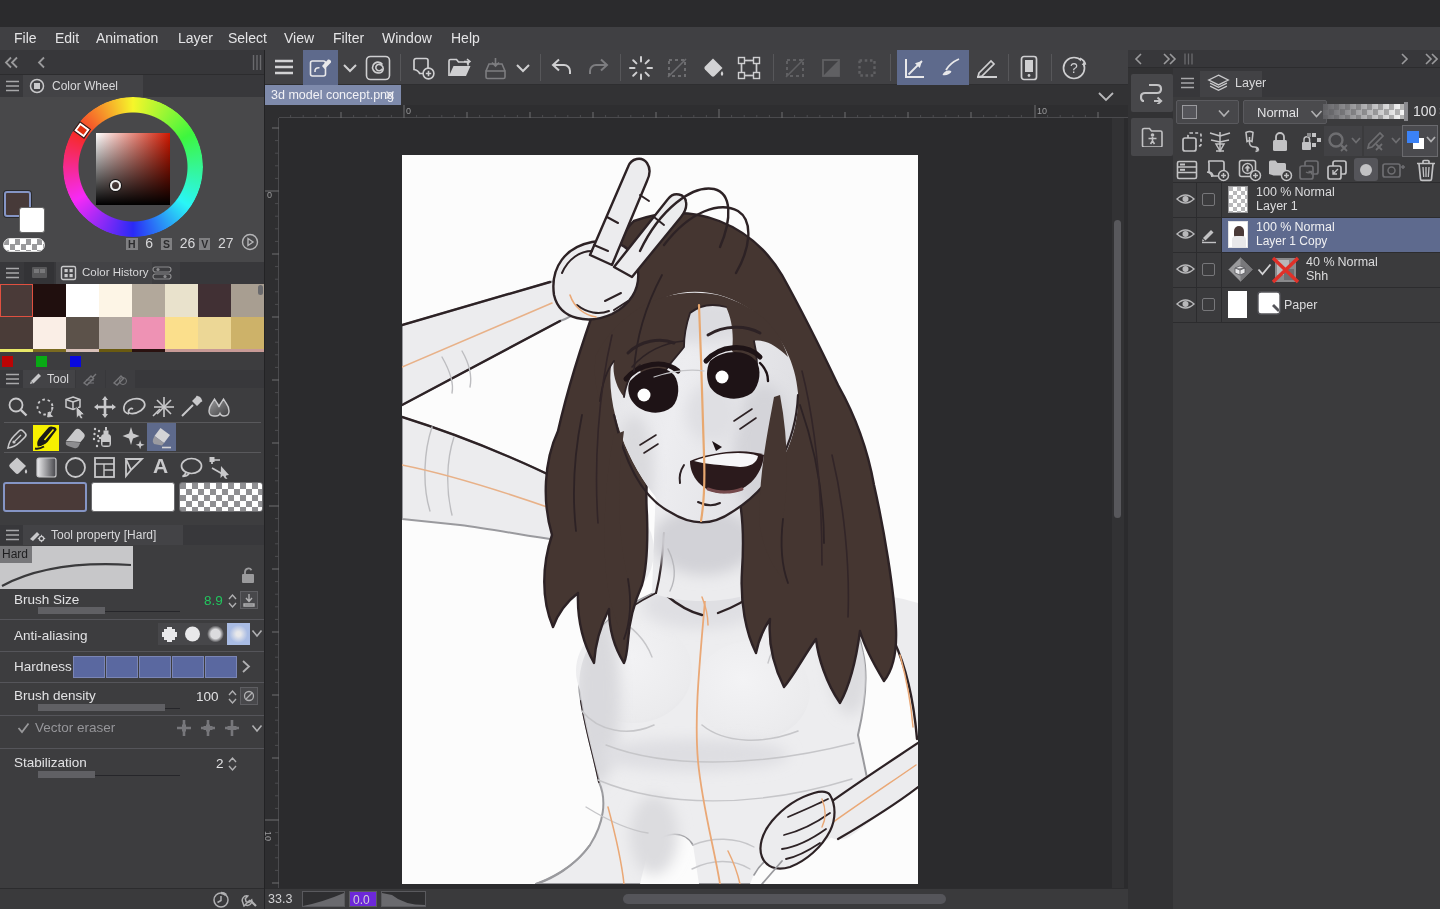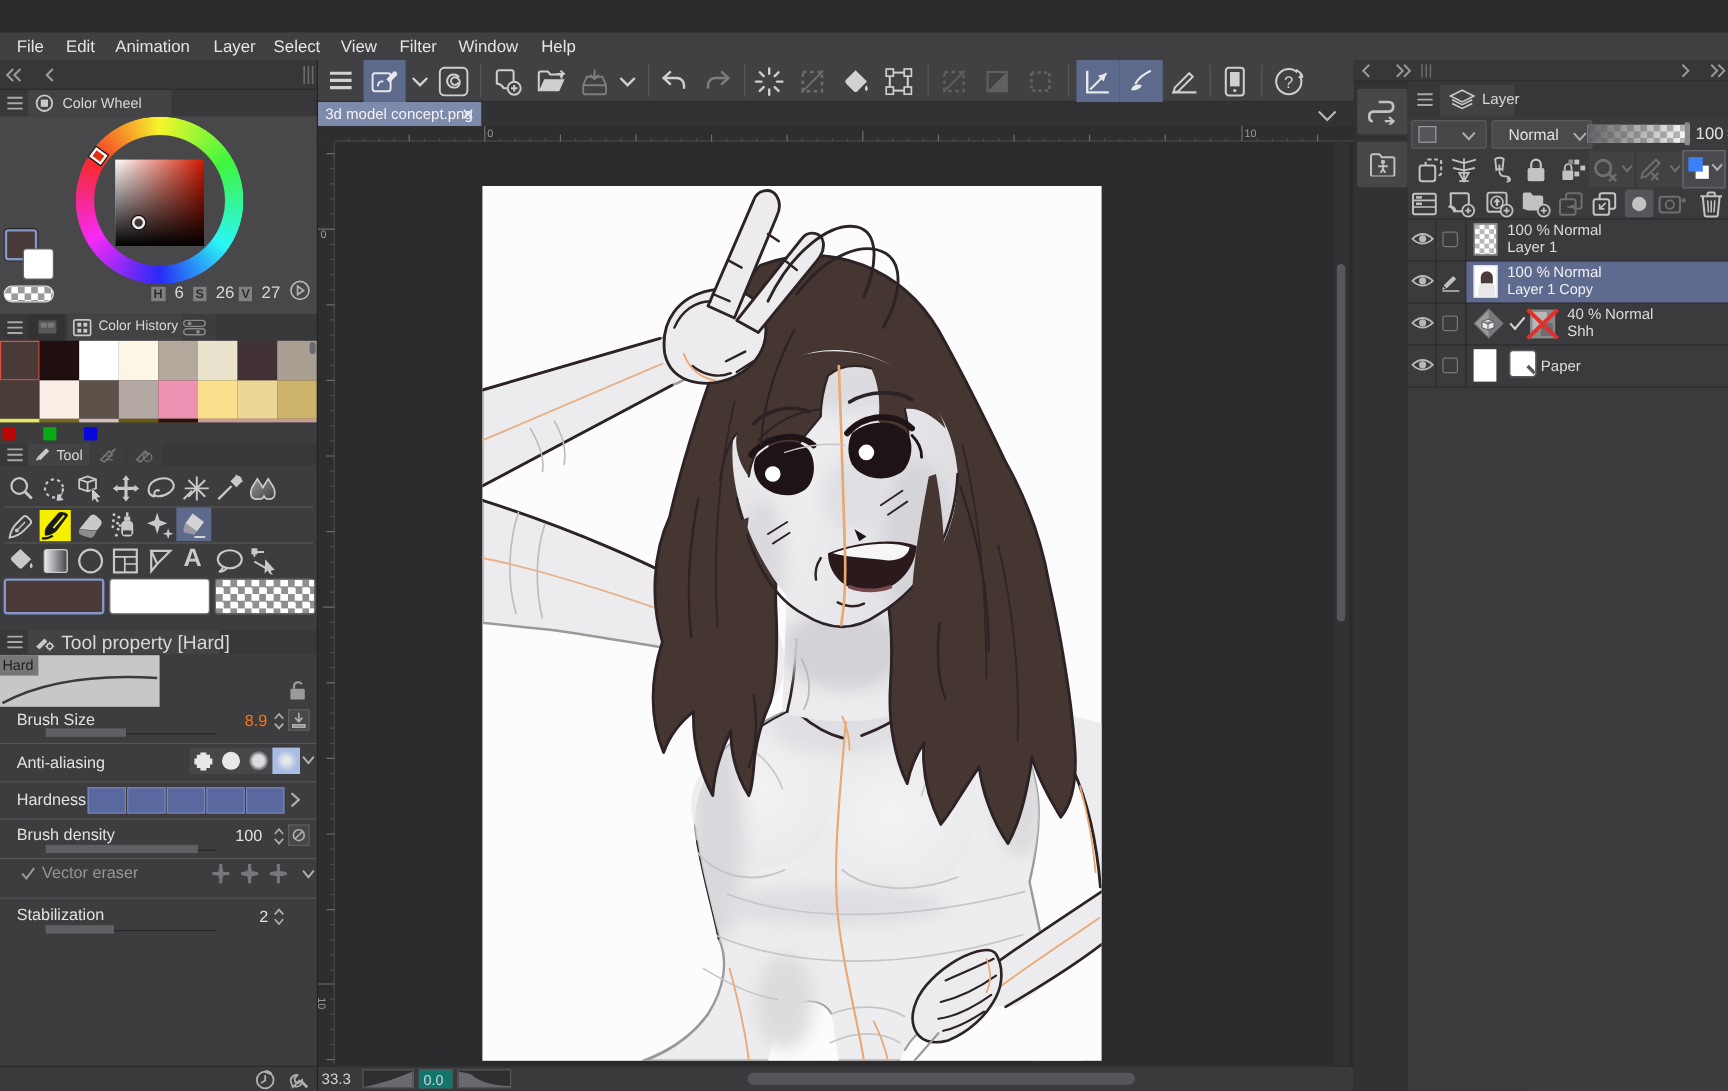--- a/index.html
+++ b/index.html
@@ -427,39 +427,39 @@
       <svg class="abs" style="left:29px;top:3px;" width="17" height="15" viewBox="0 0 17 15">
         <path d="M1 11 L8 4 l2.5 2.5 L4 13 Z" fill="#c9c9cb"></path>
         <circle cx="12.5" cy="10.5" r="2.2" fill="none" stroke="#c9c9cb" stroke-width="1.3"></circle>
         <g stroke="#c9c9cb" stroke-width="1.2">
             <line x1="12.5" y1="6.8" x2="12.5" y2="8.3"></line>
             <line x1="12.5" y1="12.7" x2="12.5" y2="14.2"></line>
             <line x1="8.8" y1="10.5" x2="10.3" y2="10.5"></line>
             <line x1="14.7" y1="10.5" x2="16.2" y2="10.5"></line>
           </g>
       </svg>
-      <span class="abs" style="left:51px;top:3px;font-size:16px;color:#d8d8da;">Tool property [Hard]</span>
+      <span class="abs" style="left:51px;top:3px;font-size:12px;color:#d8d8da;">Tool property [Hard]</span>
     </div>
     <div class="abs" style="left:0;top:495px;width:265px;height:393px;background:#3d3d3f;" id="toolprop">
       
       <div class="abs" style="left:0;top:1px;width:133px;height:43px;background:#c7c7c9;">
         <svg width="133" height="43" viewBox="0 0 133 43">
           <path d="M2 40 Q50 14 131 19" fill="none" stroke="#3a3a3c" stroke-width="2.2"></path>
         </svg>
         <div class="abs" style="left:0;top:0;background:#77777a;color:#1e1e20;font-size:12px;padding:1px 4px 2px 2px;">Hard</div>
       </div>
       <svg class="abs" style="left:240px;top:22px;" width="16" height="17" viewBox="0 0 16 17">
         <rect x="2" y="7" width="12" height="9" rx="1" fill="#9a9a9c"></rect>
         <path d="M5 7 V5 a3.5 3.5 0 0 1 6.5 -1.8" fill="none" stroke="#9a9a9c" stroke-width="1.8"></path>
       </svg>
       
       <span class="abs" style="left:14px;top:47px;font-size:13.5px;color:#e2e2e4;">Brush Size</span>
       <div class="abs" style="left:38px;top:66px;width:142px;height:1px;background:#26262a;"></div>
       <div class="abs" style="left:38px;top:62px;width:67px;height:7px;background:#606064;"></div>
-      <span class="abs" style="left:204px;top:48px;font-size:13.5px;color:#f97316;">8.9</span>
+      <span class="abs" style="left:204px;top:48px;font-size:13.5px;color:#22c55e;">8.9</span>
       <svg class="abs" style="left:228px;top:48px;" width="9" height="16" viewBox="0 0 9 16">
           <path d="M1 6 L4.5 2 L8 6 M1 10 L4.5 14 L8 10" fill="none" stroke="#b0b0b2" stroke-width="1.4"></path>
         </svg>
       <div class="abs" style="left:240px;top:46px;width:18px;height:18px;border:1px solid #5e5e62;background:#48484b;">
         <svg width="16" height="16" viewBox="0 0 16 16">
             <path d="M8 2 v7 M5 6 l3 3.5 3 -3.5 M3 12 h10 v2 h-10 Z" stroke="#b0b0b2" stroke-width="1.4" fill="none"></path>
           </svg>
       </div>
       <div class="abs" style="left:0px;top:74px;width:265px;height:1px;background:#55555a;"></div>
       
@@ -910,21 +910,21 @@
       <path d="M3 15 L9 9 M1.8 11.5 a4.5 4.5 0 0 1 5 -6.5 l-2.5 2.8 l0.8 2.8 l2.8 0.8 l2.8 -2.5 a4.5 4.5 0 0 1 -6.5 5 L3 15 Z" fill="none" stroke="#b0b0b2" stroke-width="1.5"></path>
       <path d="M10 10 l5 5" stroke="#b0b0b2" stroke-width="2.2"></path>
     </svg>
     <div class="abs" style="left:264px;top:-839px;width:1px;height:860px;background:#232325;"></div>
     <span class="abs" style="left:268px;top:3px;font-size:12.5px;color:#d2d2d4;">33.3</span>
     <div class="abs" style="left:302px;top:2px;width:43px;height:16px;background:#2f2f31;border:1px solid #5a5a5e;">
       <svg width="41" height="14" viewBox="0 0 41 14">
           <path d="M0 14 L41 14 L41 1 Q20 10 0 14 Z" fill="#6a6a6e"></path>
         </svg>
     </div>
-    <div class="abs" style="left:349px;top:2px;width:28px;height:16px;background:#0f766e;border:1px solid #5a5a5e;">
+    <div class="abs" style="left:349px;top:2px;width:28px;height:16px;background:#6d28d9;border:1px solid #5a5a5e;">
       <span class="abs" style="left:3px;top:1px;font-size:12px;color:#d2d2d4;">0.0</span>
     </div>
     <div class="abs" style="left:381px;top:2px;width:45px;height:16px;background:#2f2f31;border:1px solid #5a5a5e;">
       <svg width="43" height="14" viewBox="0 0 43 14">
           <path d="M0 14 L43 14 L43 13 Q22 13 10 3 L0 1 Z" fill="#6a6a6e"></path>
         </svg>
     </div>
     <div class="abs" style="left:623px;top:5px;width:323px;height:10px;background:#55555a;border-radius:5px;"></div>
   </div>
 

